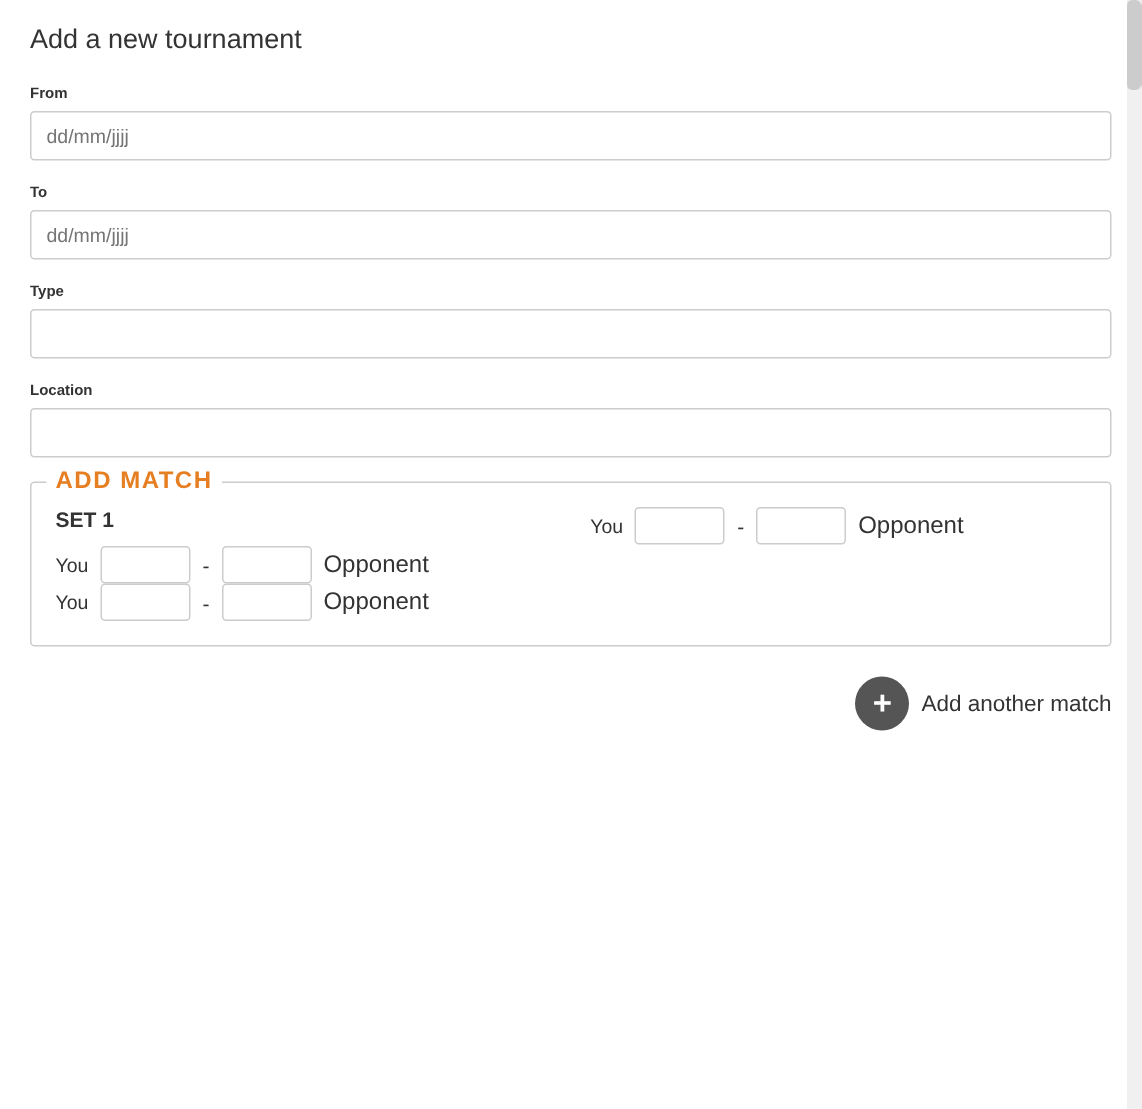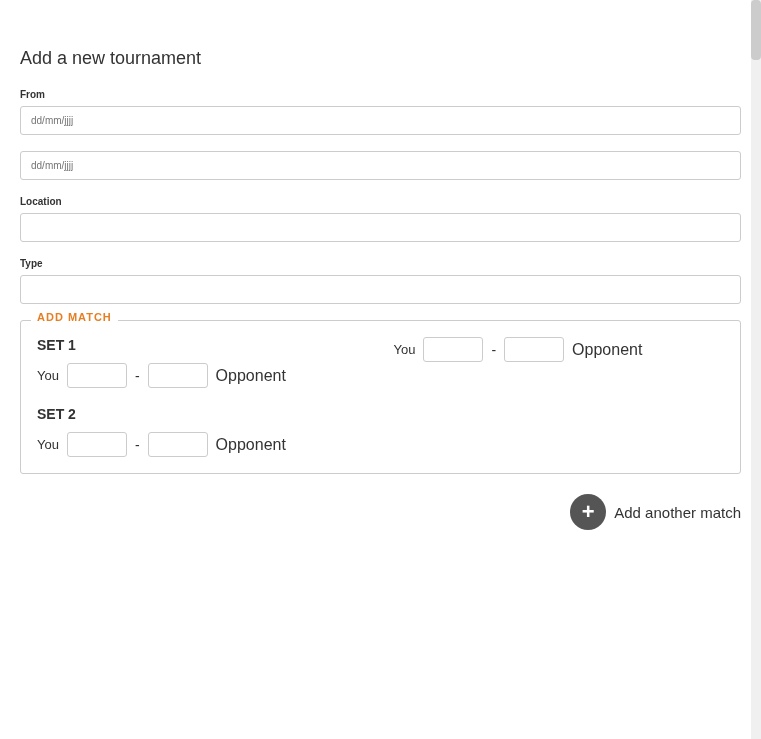--- a/index.html
+++ b/index.html
@@ -40,21 +40,21 @@
       margin-bottom: 6px;
       color: #333;
     }
 
     .form-input {
       width: 100%;
       max-width: 730px;
       border: 1px solid #ccc;
       border-radius: 3px;
       padding: 8px 10px;
-      font-size: 10px;
+      font-size: 13px;
       color: #555;
       background: #fff;
       outline: none;
     }
 
     .scrollbar-track {
       position: absolute;
       right: 0;
       top: 0;
       width: 10px;
@@ -76,21 +76,21 @@
       padding: 16px;
       position: relative;
     }
 
     .add-match-legend {
       position: absolute;
       top: -10px;
       left: 10px;
       background: #fff;
       padding: 0 6px;
-      font-size: 11px;
+      font-size: 16px;
       font-weight: bold;
       color: #e67e22;
       letter-spacing: 1px;
       text-transform: uppercase;
     }
 
     .sets-container {
       display: flex;
       gap: 26px;
     }
@@ -167,67 +167,66 @@
       justify-content: center;
       color: white;
       font-size: 22px;
       font-weight: bold;
       line-height: 1;
     }
 
     .wrapper {
       position: relative;
       overflow: hidden;
-      margin-top: 32px;
     }
   </style>
 </head>
 <body>
 
 <div class="wrapper">
   <div class="page-container">
 
     <h1 class="page-title">Add a new tournament</h1>
 
     <div class="form-group">
       <label class="form-label">From</label>
       <input class="form-input" type="text" placeholder="dd/mm/jjjj" style="">
     </div>
 
     <div class="form-group">
+      <label class="form-label">To</label>
       <input class="form-input" type="text" placeholder="dd/mm/jjjj" style="">
     </div>
 
     <div class="form-group">
+      <label class="form-label">Type</label>
+      <input class="form-input" type="text" placeholder="" style="">
+    </div>
+
+    <div class="form-group">
       <label class="form-label">Location</label>
-      <input class="form-input" type="text" placeholder="" style="">
-    </div>
-
-    <div class="form-group">
-      <label class="form-label">Type</label>
       <input class="form-input" type="text" placeholder="" style="">
     </div>
 
 
     <div class="add-match-section">
       <span class="add-match-legend">ADD MATCH</span>
 
       <div class="sets-container">
 
         <div class="set-column">
           <div class="set-title">SET 1</div>
           <div class="set-row">
             <span class="set-label">You</span>
             <input class="score-input" type="text" style="">
             <span class="dash">-</span>
             <input class="score-input" type="text" style="">
             <span class="opponent-label">Opponent</span>
           </div>
 
-          <div class="set-title" style="margin-top: 18px;">SET 2</div>
           <div class="set-row">
             <span class="set-label">You</span>
             <input class="score-input" type="text" style="">
             <span class="dash">-</span>
             <input class="score-input" type="text" style="">
             <span class="opponent-label">Opponent</span>
           </div>
         </div>
 
         <div class="set-column">

